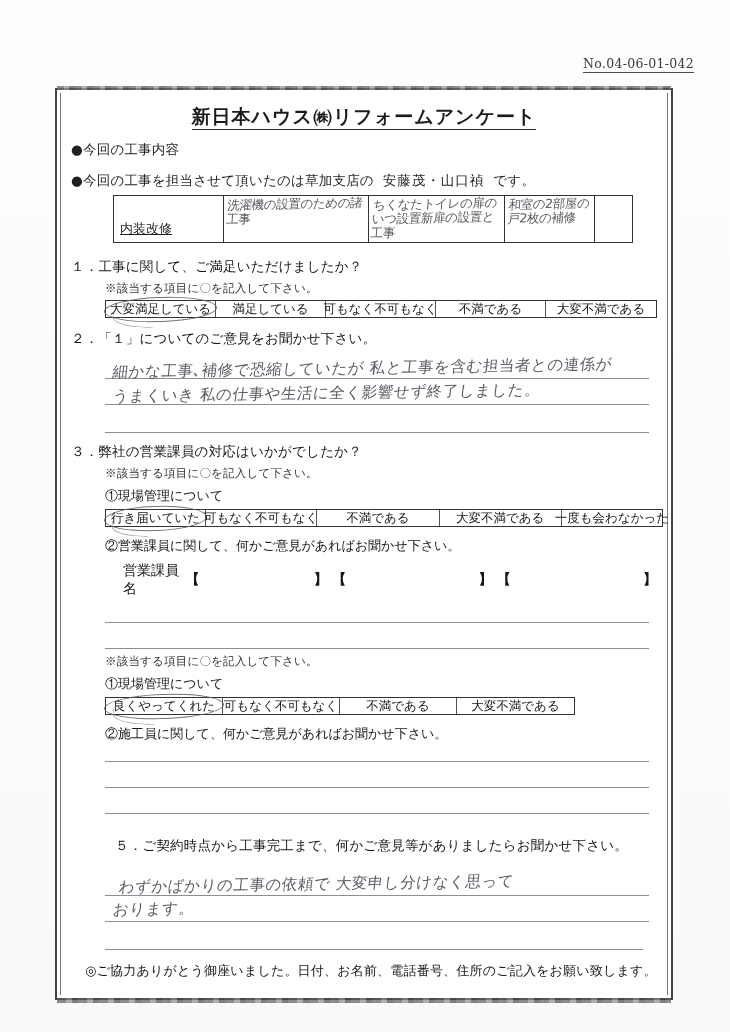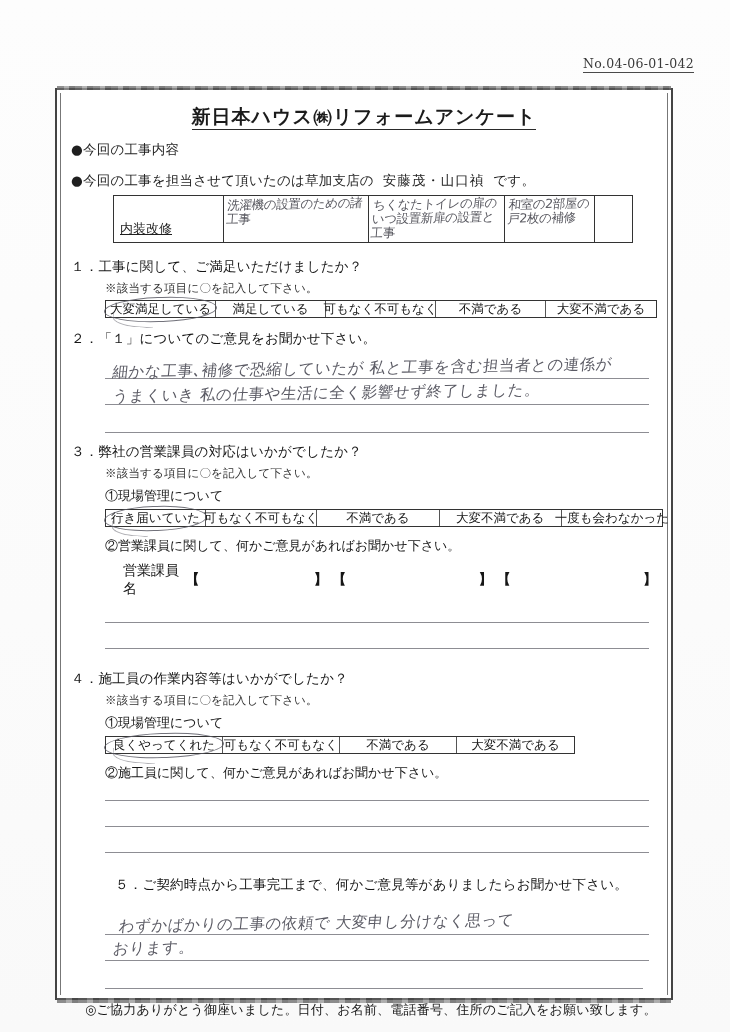--- a/index.html
+++ b/index.html
@@ -338,21 +338,20 @@
       <span class="brk">】</span>
       &nbsp;
       <span class="brk">【</span>
       <span class="name-gap-3"></span>
       <span class="brk">】</span>
     </div>
 
     <div class="rule" style="margin-top:24px;width:544px;"></div>
     <div class="rule" style="margin-top:25px;width:544px;"></div>
 
-    <div class="q" style="margin-top:21px;">４．施工員の作業内容等はいかがでしたか？</div>
     <div class="q-note">※該当する項目に〇を記入して下さい。</div>
     <div class="q-sub">①現場管理について</div>
     <div class="choices c4">
       <div class="choice">
         <span>良くやってくれた</span>
         <span class="circle-mark"></span>
       </div>
       <div class="choice">
           <span>可もなく不可もなく</span>
         </div>

